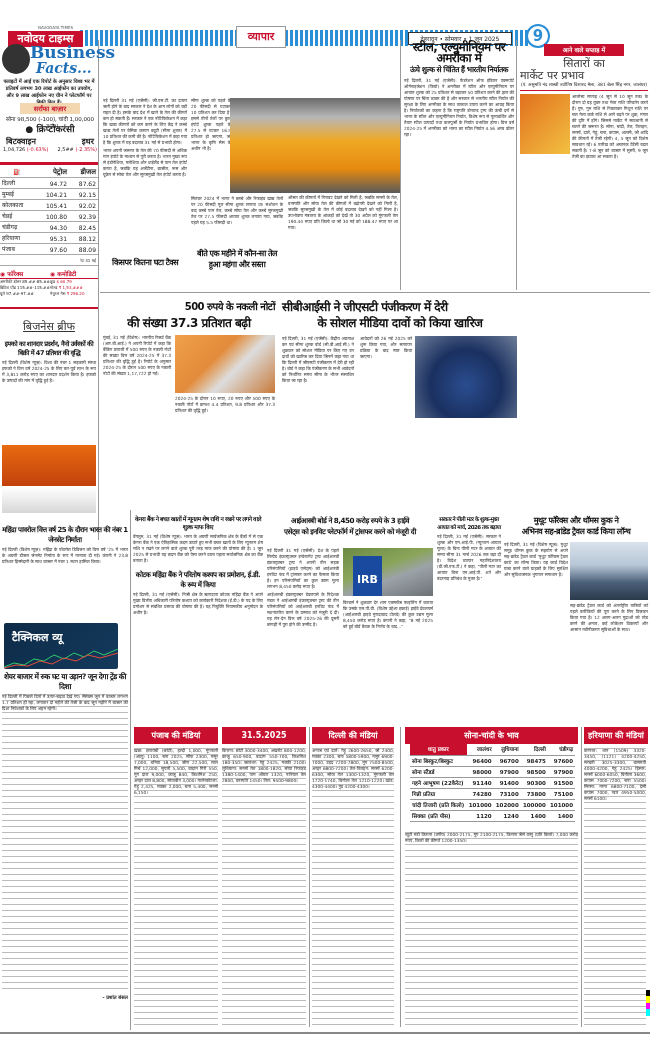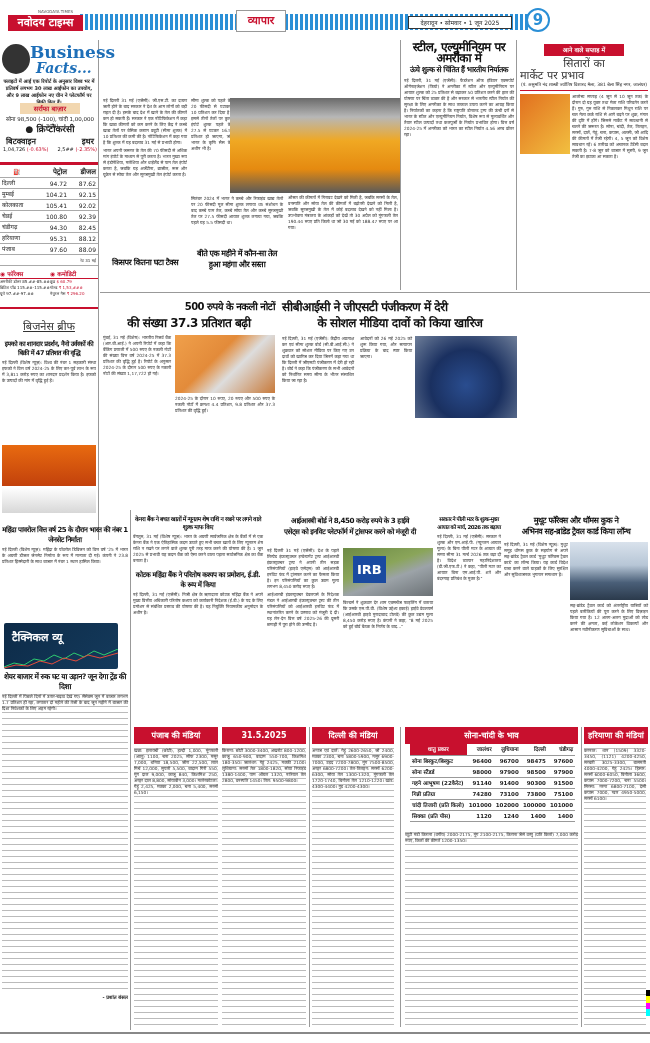--- a/index.html
+++ b/index.html
@@ -1,17 +1,17 @@
 <!DOCTYPE html>
 <html><head>
 <meta charset="utf-8">
 <style>
 *{box-sizing:border-box;margin:0;padding:0}
 body{width:650px;height:1043px;background:#fff;font-family:"DejaVu Sans",sans-serif;color:#222;position:relative;overflow:hidden}
-.masthead{position:absolute;left:0;top:0;width:650px;height:40px}
+.masthead{position:absolute;left:0;top:16px;width:650px;height:40px}
 .mh-stripe{position:absolute;left:80px;top:14px;width:450px;height:16px;background:repeating-linear-gradient(90deg,#2a8fd6 0 3px,#fff 3px 5px)}
 .mh-logo{position:absolute;left:8px;top:15px;width:75px;height:16px;background:#c8102e;color:#fff;font-weight:bold;font-size:11px;line-height:16px;text-align:center;font-family:"DejaVu Serif",serif}
 .mh-logo-small{position:absolute;left:38px;top:9px;font-size:4px;color:#555}
 .mh-section{position:absolute;left:236px;top:10px;width:50px;height:22px;background:#fff;border:1px solid #999;color:#c8102e;font-weight:bold;font-size:11px;text-align:center;line-height:20px}
 .mh-date{position:absolute;left:408px;top:16px;width:104px;height:13px;background:#fff;border:1px solid #333;font-size:6px;text-align:center;line-height:11px}
 .mh-pageno{position:absolute;left:526px;top:8px;width:24px;height:24px;border-radius:50%;background:#fff;border:2px solid #2a8fd6;color:#2a8fd6;font-weight:bold;font-size:15px;text-align:center;line-height:20px}
 .vr{position:absolute;width:1px;background:#999}
 .hr{position:absolute;height:1px;background:#999}
 .bf-title{font-family:"DejaVu Serif",serif;font-weight:bold;color:#1e6fb8;font-size:20px;position:absolute;left:32px;top:2px}
 .bf-title2{font-family:"DejaVu Serif",serif;font-style:italic;font-weight:bold;color:#1e6fb8;font-size:16px;position:absolute;left:40px;top:22px}
@@ -248,21 +248,21 @@
 
 <div style="position:absolute;left:267px;top:515px;width:166px">
   <div class="headline" style="font-size:7.2px;line-height:11px;text-align:center">आईआरबी बोर्ड ने 8,450 करोड़ रुपये के 3 हाईवे</div>
   <div class="headline" style="font-size:7.2px;line-height:11px;text-align:center">एसेट्स को इनविट प्लेटफॉर्म में ट्रांसफर करने को मंजूरी दी</div>
 </div>
 <div style="position:absolute;left:267px;top:548px;width:72px">
   <div class="para">नई दिल्ली 31 मई (एजेंसी): देश के पहले लिस्टेड इंफ्रास्ट्रक्चर इन्वेस्टमेंट ट्रस्ट आईआरबी इंफ्रास्ट्रक्चर ट्रस्ट ने अपनी तीन सड़क परिसंपत्तियों (हाइवे एसेट्स) को आईआरबी इनविट फंड में ट्रांसफर करने का फैसला किया है। इन परिसंपत्तियों का कुल उद्यम मूल्य लगभग 8,450 करोड़ रुपए है।</div>
   <div class="para" style="margin-top:2px">आईआरबी इंफ्रास्ट्रक्चर डेवलपर्स के निदेशक मंडल ने आईआरबी इंफ्रास्ट्रक्चर ट्रस्ट की तीन परिसंपत्तियों को आईआरबी इनविट फंड में स्थानांतरित करने के प्रस्ताव को मंजूरी दे दी। यह लेन-देन वित्त वर्ष 2025-26 की दूसरी छमाही में पूरा होने की उम्मीद है।</div>
 </div>
 <div class="photo" style="left:343px;top:548px;width:90px;height:48px;background:linear-gradient(160deg,#6c8a44,#8aa55a 40%,#9ca3a8 60%,#6b7175)">
-  <div style="position:absolute;left:10px;top:8px;background:#1a4aa0;color:#fff;font-weight:bold;font-size:13px;padding:6px 4px">IRB</div>
+  <div style="position:absolute;left:10px;top:8px;background:#1a4aa0;color:#fff;font-weight:bold;font-size:11px;padding:17px 4px">IRB</div>
 </div>
 <div style="position:absolute;left:343px;top:600px;width:90px">
   <div class="para">बिल्डर्स ने शुक्रवार देर शाम एक्सचेंज फाइलिंग में बताया कि उसके एस.पी.वी. (विशेष उद्देश्य इकाई) हाईवे डेवलपर्स (आईआरबी हाइवे मुरादाबाद टोलवे) की कुल उद्यम मूल्य 8,450 करोड़ रुपए है। कंपनी ने कहा, "8 मई 2025 को हुई बोर्ड बैठक के निर्णय के बाद..."</div>
 </div>
 
 <div style="position:absolute;left:437px;top:515px;width:64px">
   <div class="headline" style="font-size:5.5px;line-height:8px;text-align:center">सरकार ने पीली मटर के शुल्क-मुक्त आयात को मार्च, 2026 तक बढ़ाया</div>
   <div class="para" style="margin-top:3px">नई दिल्ली, 31 मई (एजेंसी): सरकार ने शुल्क और एम.आई.पी. (न्यूनतम आयात मूल्य) के बिना पीली मटर के आयात की समय सीमा 31 मार्च 2026 तक बढ़ा दी है। विदेश व्यापार महानिदेशालय (डी.जी.एफ.टी.) ने कहा, "पीली मटर का आयात बिना एम.आई.पी. शर्त और बंदरगाह प्रतिबंध के मुक्त है।"</div>
 </div>
 

